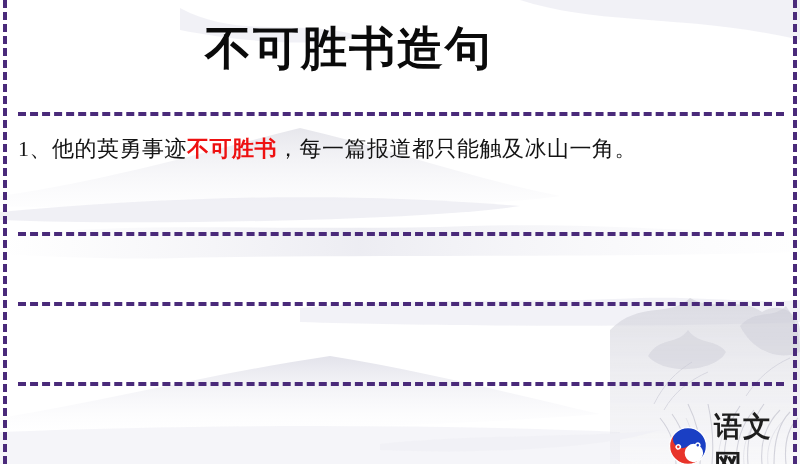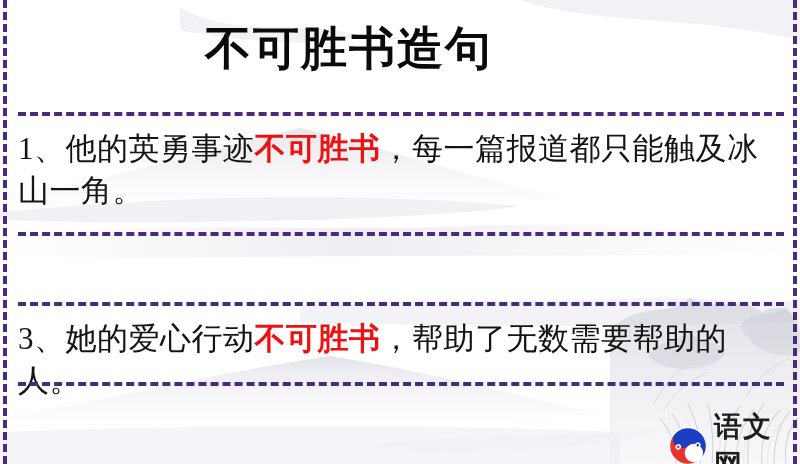--- a/index.html
+++ b/index.html
@@ -67,21 +67,21 @@
     height: 0;
     border-top: 4px dashed #4a2a7a;
     z-index: 5;
   }
 
   
   .sentence {
     position: absolute;
     left: 18px;
     width: 760px;
-    font-size: 31px;
+    font-size: 22px;
     line-height: 42px;
     color: #141414;
     z-index: 5;
     letter-spacing: 0.5px;
     font-family: "Liberation Serif", "DejaVu Serif", serif;
   }
   .sentence .idiom {
     color: #ee1111;
     font-weight: bold;
   }
@@ -191,23 +191,20 @@
 
   <div class="sentence" style="top:128px">
     <span>1、</span><span>他的英勇事迹</span><span class="idiom">不可胜书</span><span>，每一篇报道都只能触及冰山一角。</span>
   </div>
 
   <div class="hrule" style="top:232px"></div>
 
 
   <div class="hrule" style="top:302px"></div>
 
-  <div class="sentence" style="top:318px">
-    <span>3、</span><span>她的爱心行动</span><span class="idiom">不可胜书</span><span>，帮助了无数需要帮助的人。</span>
-  </div>
 
   <div class="hrule" style="top:382px"></div>
 
   <div class="logo">
     <svg class="logo-mark" viewBox="0 0 100 100" xmlns="http://www.w3.org/2000/svg">
       <circle cx="50" cy="50" r="46" fill="#ffffff"></circle>
 
       <path d="M50,4 A46,46 0 0,0 50,96 A23,23 0 0,1 50,50 A23,23 0 0,0 50,4 Z" fill="#e8342a" transform="rotate(-40 50 50)"></path>
 
       <path d="M50,4 A46,46 0 0,1 50,96 A23,23 0 0,0 50,50 A23,23 0 0,1 50,4 Z" fill="#1a3fc4" transform="rotate(-40 50 50)"></path>

